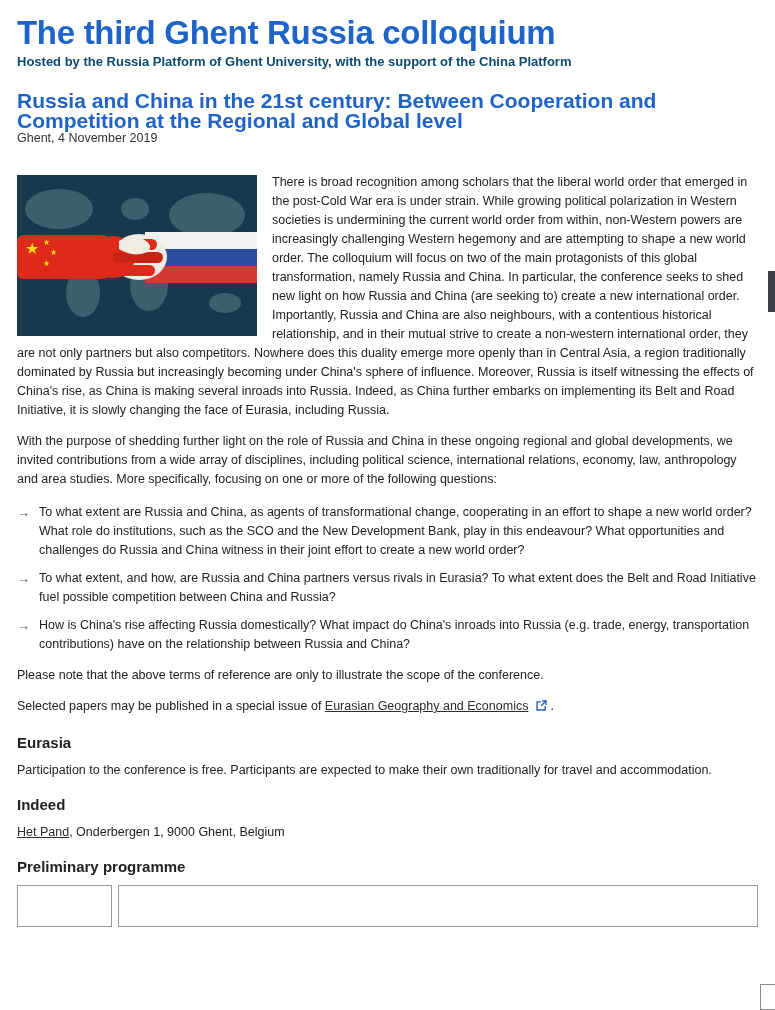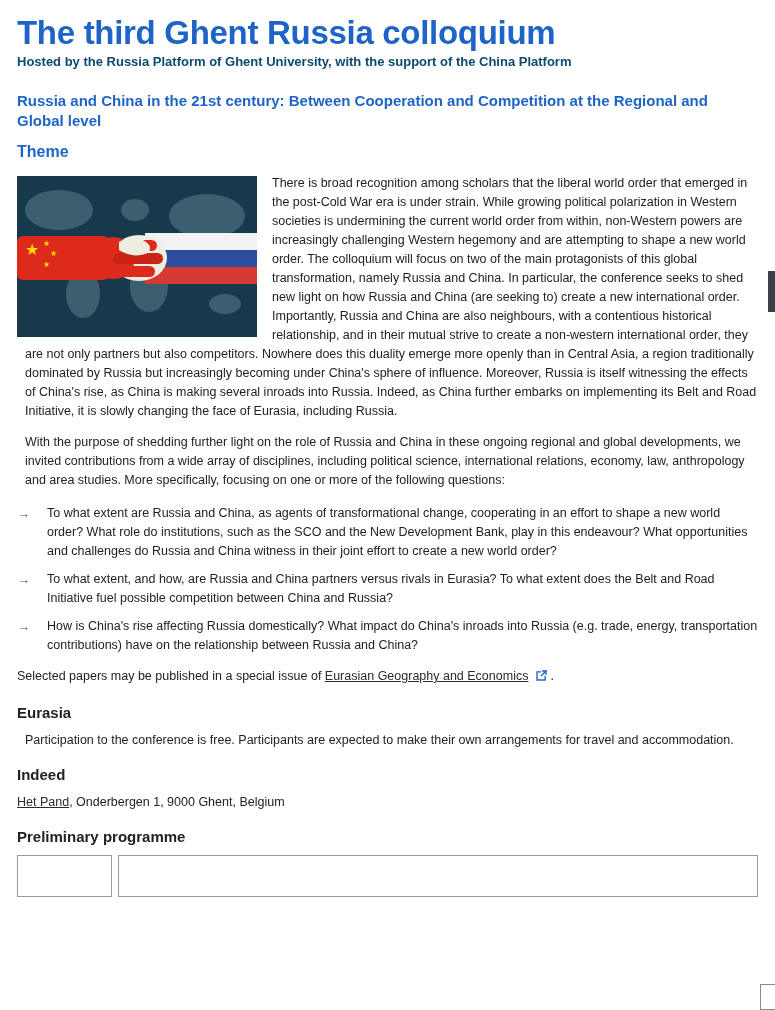--- a/index.html
+++ b/index.html
@@ -3,27 +3,27 @@
 <meta charset="utf-8">
 <style>
   * { margin: 0; padding: 0; box-sizing: border-box; }
   html, body { width: 775px; height: 1010px; overflow: hidden; background: #fff; }
   body { font-family: "Liberation Sans", sans-serif; color: #222; position: relative; }
   .page { padding: 14px 17px 0 17px; width: 775px; }
   .content { width: 741px; }
 
   .page-title { color: #1E64C8; font-size: 33px; line-height: 1.15; font-weight: 700; letter-spacing: -0.3px; margin-bottom: 2px; }
   .subtitle { font-size: 13px; font-weight: 700; color: #0c4a6e; margin-bottom: 22px; }
-  .event-title { color: #1E64C8; font-size: 15px; font-weight: 700; line-height: 20px; margin-bottom: 12px; }
+  .event-title { color: #1E64C8; font-size: 21px; font-weight: 700; line-height: 20px; }
   .event-date { font-size: 12.5px; color: #333; margin-bottom: 28px; }
 
   .section-heading { font-size: 15px; font-weight: 700; color: #222; margin: 16px 0 10px 0; }
   .section-heading.blue { color: #1E64C8; font-size: 16px; margin: 0 0 13px 0; }
 
-  p, .bullet-text { font-size: 12.5px; line-height: 19px; color: #222; padding-left: 8px; }
+  p, .bullet-text { font-size: 12.5px; line-height: 19px; color: #222; }
   p { margin-bottom: 12px; }
 
   .hero-image { float: left; width: 240px; height: 161px; margin: 2px 15px 8px 0; display: block; }
 
   .bullets { margin: 14px 0 12px 0; }
   .bullet { display: flex; gap: 8px; margin-bottom: 9px; }
   .bullet .arrow { color: #555; flex: 0 0 14px; font-size: 13px; line-height: 19px; }
 
   a { color: #2b2b2b; text-decoration: underline; cursor: pointer; }
   .inline-line { font-size: 12.5px; line-height: 19px; margin-bottom: 12px; }
@@ -40,22 +40,22 @@
 </head>
 <body>
 
 <div class="page">
   <div class="content">
 
     <h1 class="page-title">The third Ghent Russia colloquium</h1>
     <div class="subtitle">Hosted by the Russia Platform of Ghent University, with the support of the China Platform</div>
 
     <h2 class="event-title">Russia and China in the 21st century: Between Cooperation and Competition at the Regional and Global level</h2>
+    <div class="event-date">Ghent, 4 November 2019</div>
 
-    <h3 class="section-heading blue">Theme</h3>
 
     <div>
       <svg class="hero-image" width="240" height="161" viewBox="0 0 240 161" xmlns="http://www.w3.org/2000/svg">
         <rect width="240" height="161" fill="#17394b"></rect>
         <g fill="#5f8694" opacity="0.5">
           <ellipse cx="42" cy="34" rx="34" ry="20"></ellipse>
           <ellipse cx="66" cy="118" rx="17" ry="24"></ellipse>
           <ellipse cx="118" cy="34" rx="14" ry="11"></ellipse>
           <ellipse cx="132" cy="110" rx="19" ry="26"></ellipse>
           <ellipse cx="190" cy="40" rx="38" ry="22"></ellipse>
@@ -91,32 +91,33 @@
         <div class="bullet">
           <span class="arrow">→</span>
           <span class="bullet-text">To what extent, and how, are Russia and China partners versus rivals in Eurasia? To what extent does the Belt and Road Initiative fuel possible competition between China and Russia?</span>
         </div>
         <div class="bullet">
           <span class="arrow">→</span>
           <span class="bullet-text">How is China's rise affecting Russia domestically? What impact do China's inroads into Russia (e.g. trade, energy, transportation contributions) have on the relationship between Russia and China?</span>
         </div>
       </div>
 
+      <p>Please note that the above terms of reference are only to illustrate the scope of the conference.</p>
     </div>
 
     <div class="inline-line">
       <span>Selected papers may be published in a special issue of </span><a>Eurasian Geography and Economics</a><span class="ext-icon"><svg width="13" height="13" viewBox="0 0 16 16" fill="none" stroke="#1E64C8" stroke-width="1.7" stroke-linecap="square">
             <path d="M6.5 3.5H2.5v10h10V9.5"></path>
             <path d="M9.5 2.5h4v4"></path>
             <path d="M13.5 2.5 8 8"></path>
           </svg></span><span>.</span>
     </div>
 
     <h3 class="section-heading">Eurasia</h3>
-    <p>Participation to the conference is free. Participants are expected to make their own arrangements for travel and accommodation.</p>
+    <p>Participation to the conference is free. Participants are expected to make their own traditionally for travel and accommodation.</p>
 
     <h3 class="section-heading">Indeed</h3>
     <div class="inline-line">
       <a>Het Pand</a><span>, Onderbergen 1, 9000 Ghent, Belgium</span>
     </div>
 
     <h3 class="section-heading">Preliminary programme</h3>
     <div class="prog-table">
       <div class="prog-cell c1"></div>
       <div class="prog-cell c2"></div>

